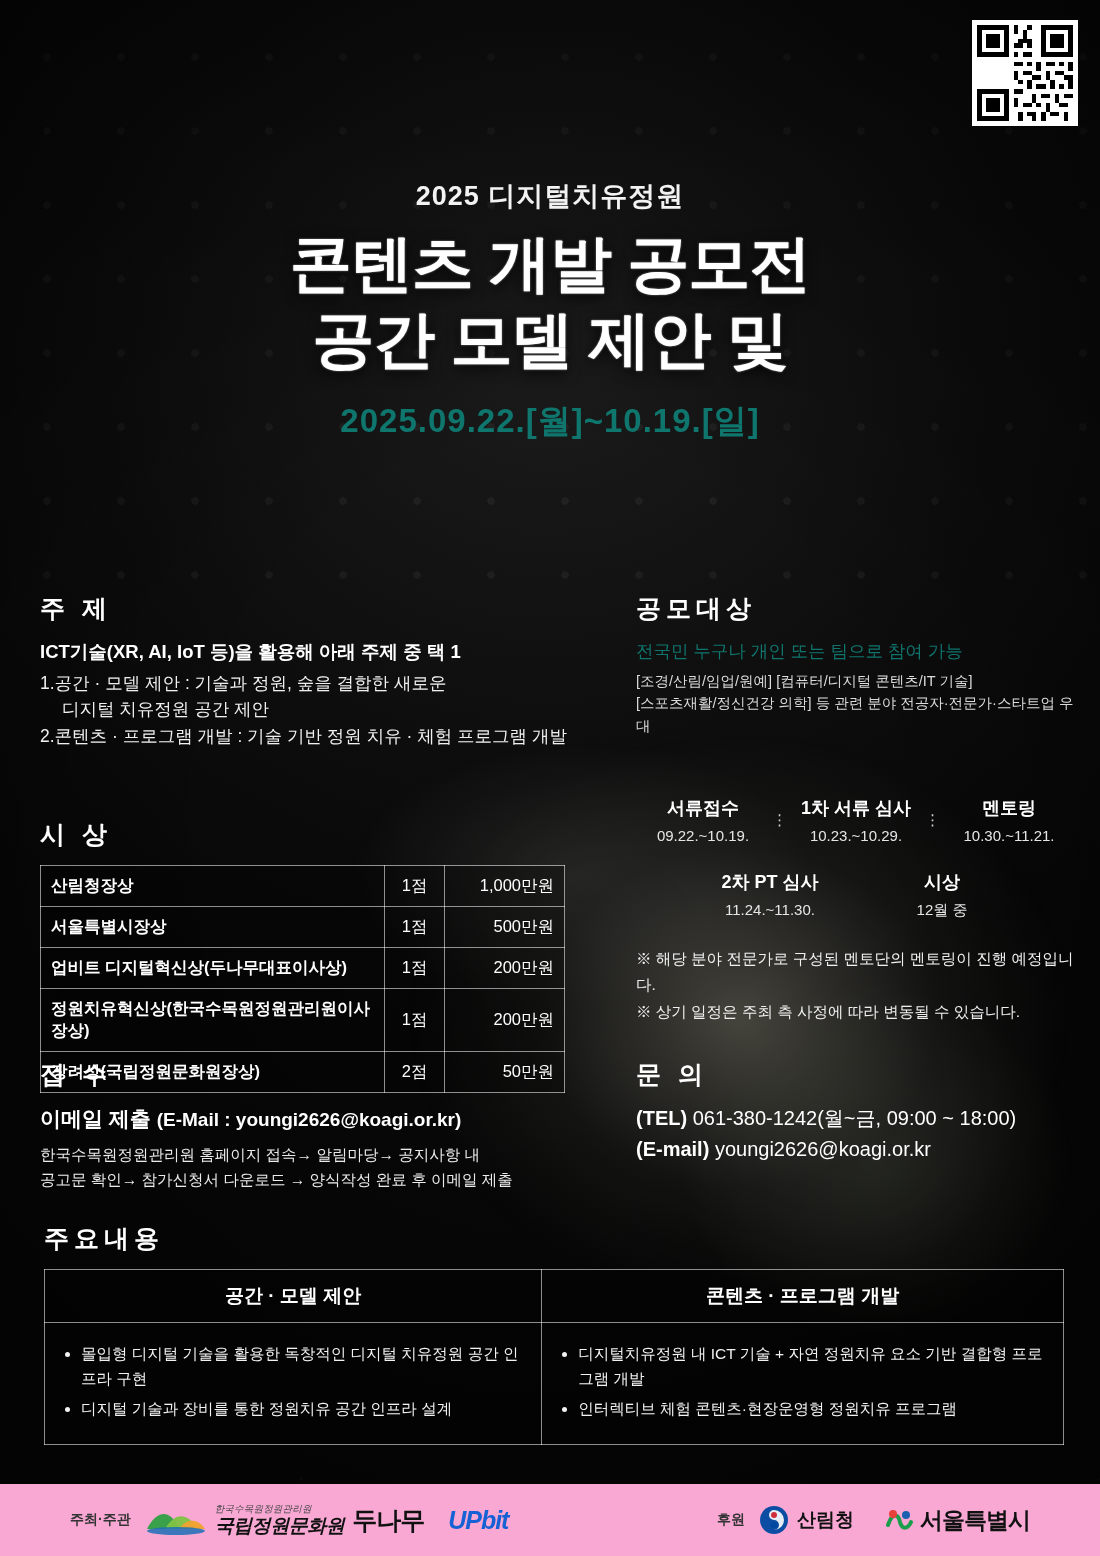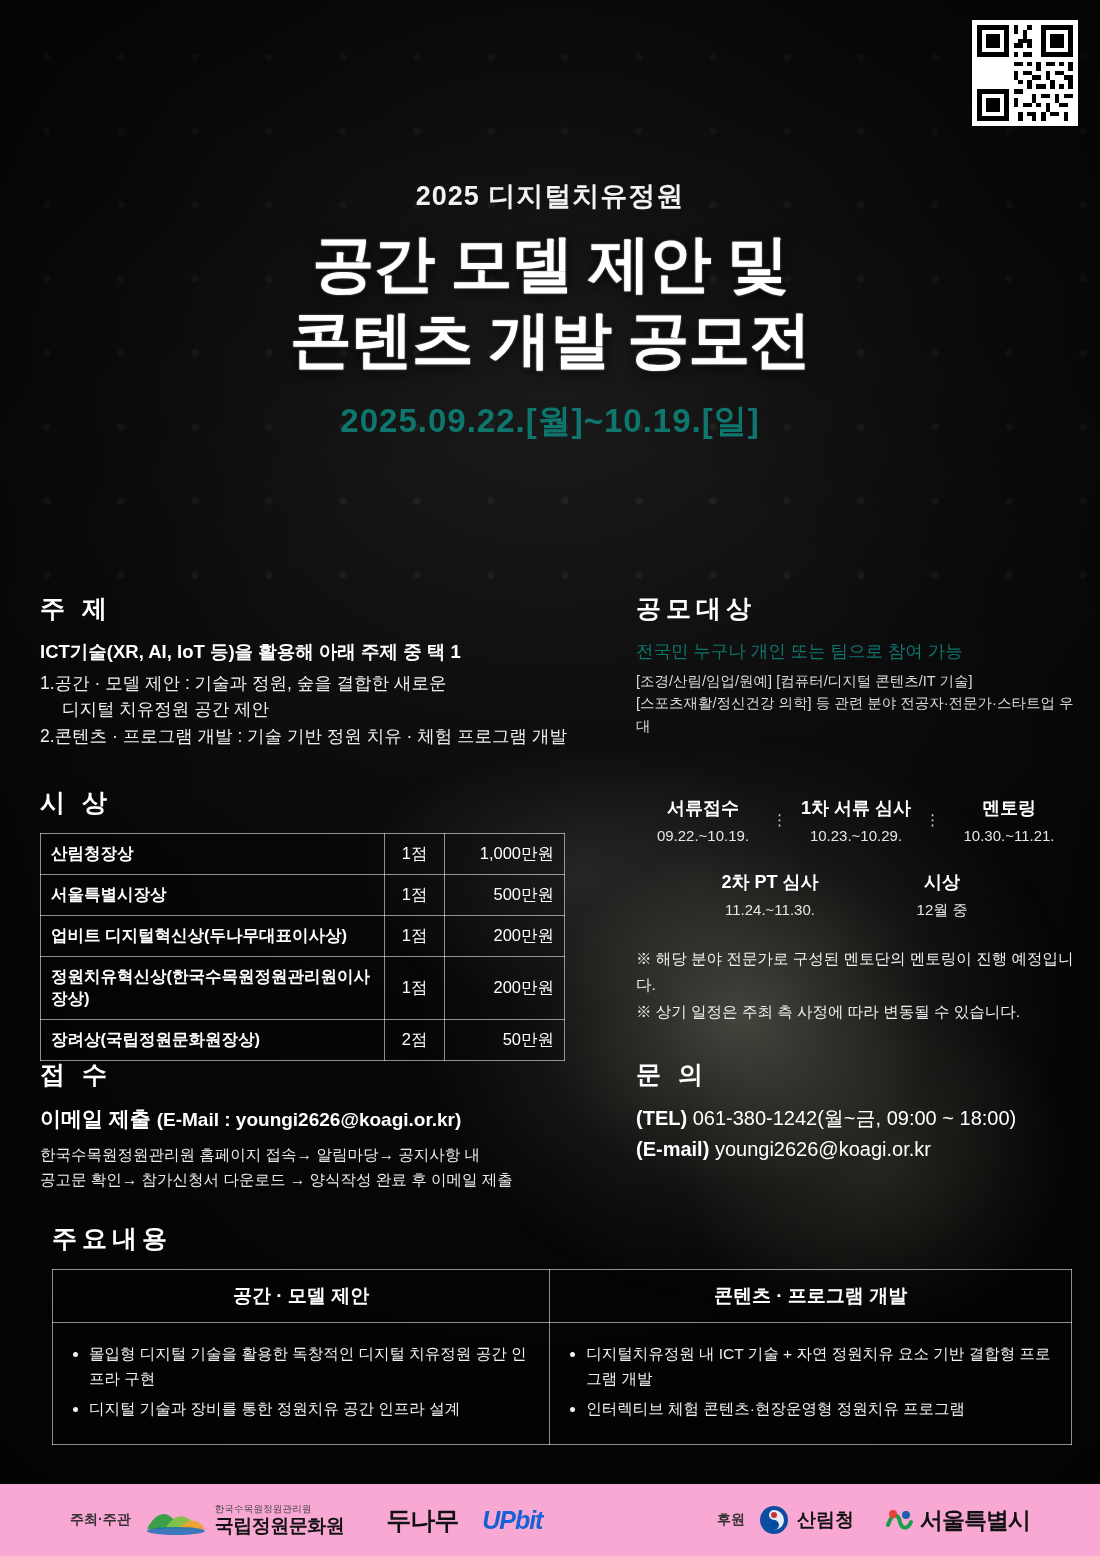--- a/index.html
+++ b/index.html
@@ -82,21 +82,21 @@
   .topic-lead { font-size:18.5px; font-weight:bold; margin:0 0 6px 0; color:#fff; }
   .topic-item { font-size:17.5px; line-height:1.5; color:#f0f0f0; }
   .topic-item .indent { display:block; padding-left:22px; }
 
   
   #sec-target { top:592px; }
   .target-main { font-size:17.5px; color:#0f766e; margin-bottom:7px; }
   .target-sub { font-size:14.5px; color:#dcdcdc; line-height:1.55; }
 
   
-  #sec-awards { top:786px; }
+  #sec-awards { top:818px; }
   table.awards { border-collapse:collapse; width:525px; margin-top:4px; }
   table.awards td {
     border:1px solid rgba(255,255,255,.55);
     padding:9px 10px; font-size:16.5px; color:#fff; background:rgba(0,0,0,.25);
   }
   table.awards td.c-name { width:345px; font-weight:bold; }
   table.awards td.c-count { width:60px; text-align:center; }
   table.awards td.c-prize { width:120px; text-align:right; }
 
   
@@ -115,42 +115,42 @@
   .apply-email { font-size:21px; font-weight:bold; color:#ffffff; margin-bottom:10px; }
   .apply-email .small { font-size:19px; }
   .apply-step { font-size:15.5px; color:#ebebeb; line-height:1.6; }
 
   
   #sec-contact { top:1058px; }
   .contact-line { font-size:20px; color:#ffffff; margin-bottom:6px; }
   .contact-line b { font-weight:bold; }
 
   
-  #sec-main { position:absolute; left:32px; top:1222px; width:1020px;padding-left:20px; }
+  #sec-main { position:absolute; left:24px; top:1222px; width:1020px;padding-left:20px; }
   table.main-table { border-collapse:collapse; width:1020px; margin-top:8px; }
   table.main-table th {
     border:1px solid rgba(255,255,255,.55);
     font-size:19px; font-weight:bold; padding:13px 8px; color:#fff;
     background:rgba(0,0,0,.3);
   }
   table.main-table td {
     border:1px solid rgba(255,255,255,.55);
     padding:14px 16px 18px 16px; vertical-align:top; background:rgba(0,0,0,.25);
   }
   table.main-table ul { margin:0; padding-left:20px; }
   table.main-table li { font-size:15.5px; color:#f2f2f2; line-height:1.6; margin:5px 0; }
 
   
   .footer {
     position:absolute; left:0; bottom:0; width:1100px; height:72px;
     background:#f9a8d4; display:flex; align-items:center;
   }
   .footer-inner { display:flex; align-items:center; width:100%; padding:0 70px; }
   .f-label { font-size:14px; color:#333; font-weight:bold; margin-right:14px; white-space:nowrap; }
-  .f-logo { display:flex; align-items:center; margin-right:42px; }
+  .f-logo { display:flex; align-items:center; margin-right:8px;font-style:italic; }
   .koagi-mark { width:62px; height:34px; margin-right:8px; }
   .koagi-text { line-height:1.15; }
   .koagi-text .t1 { font-size:9.5px; color:#444; letter-spacing:.2px; }
   .koagi-text .t2 { font-size:19px; font-weight:bold; color:#111; letter-spacing:-0.5px; }
   .dunamu { font-size:25px; font-weight:bold; color:#111; margin-right:24px; letter-spacing:-1px; }
   .upbit { font-size:25px; font-weight:bold; color:#1661d3; font-style:italic; letter-spacing:-1px; }
   .spacer { flex:1; }
   .forest-mark { width:30px; height:30px; margin-right:8px; }
   .forest-text { font-size:19px; font-weight:bold; color:#111; margin-right:30px; }
   .seoul-mark { width:30px; height:30px; margin-right:6px; }
@@ -225,22 +225,22 @@
         <rect x="16" y="19" width="2" height="1"></rect>
       <rect x="19" y="19" width="1" height="2"></rect>
         <rect x="12" y="20" width="1" height="1"></rect>
     </g>
   </svg>
 </div>
 
 <div class="header">
   <div class="kicker">2025 디지털치유정원</div>
   <div class="title">
+    <div>콘텐츠 개발 공모전</div>
     <div>공간 모델 제안 및</div>
-    <div>콘텐츠 개발 공모전</div>
   </div>
   <div class="period">2025.09.22.[월]~10.19.[일]</div>
 </div>
 
 <div class="col-left" id="sec-topic">
   <div class="sec-title">주 제</div>
   <div class="topic-lead">ICT기술(XR, AI, IoT 등)을 활용해 아래 주제 중 택 1</div>
   <div class="topic-item">
     <span>1.</span><span>공간 · 모델 제안 : 기술과 정원, 숲을 결합한 새로운</span>
     <span class="indent">디지털 치유정원 공간 제안</span>

